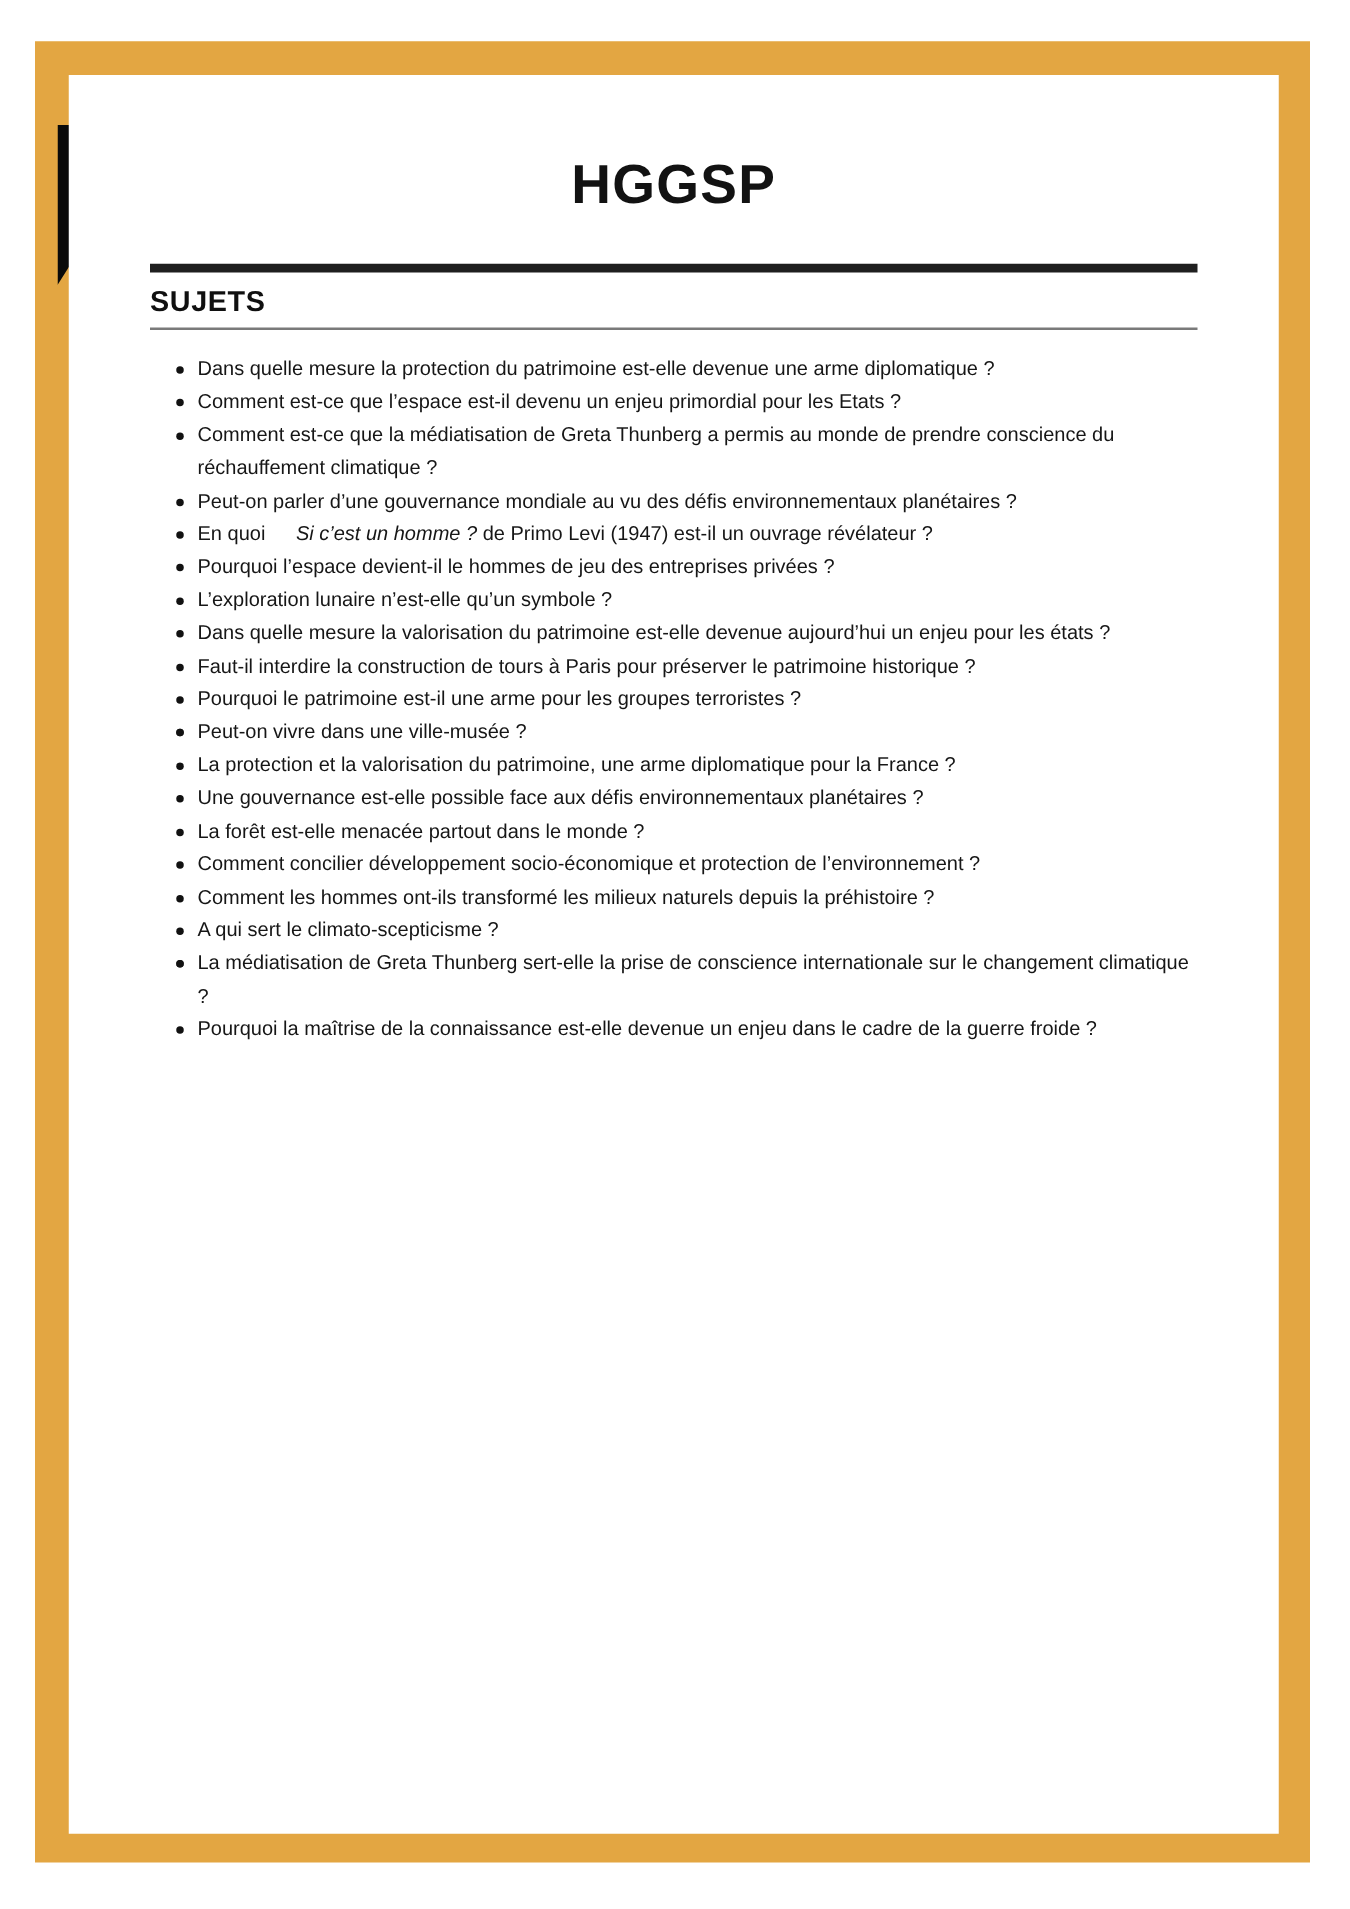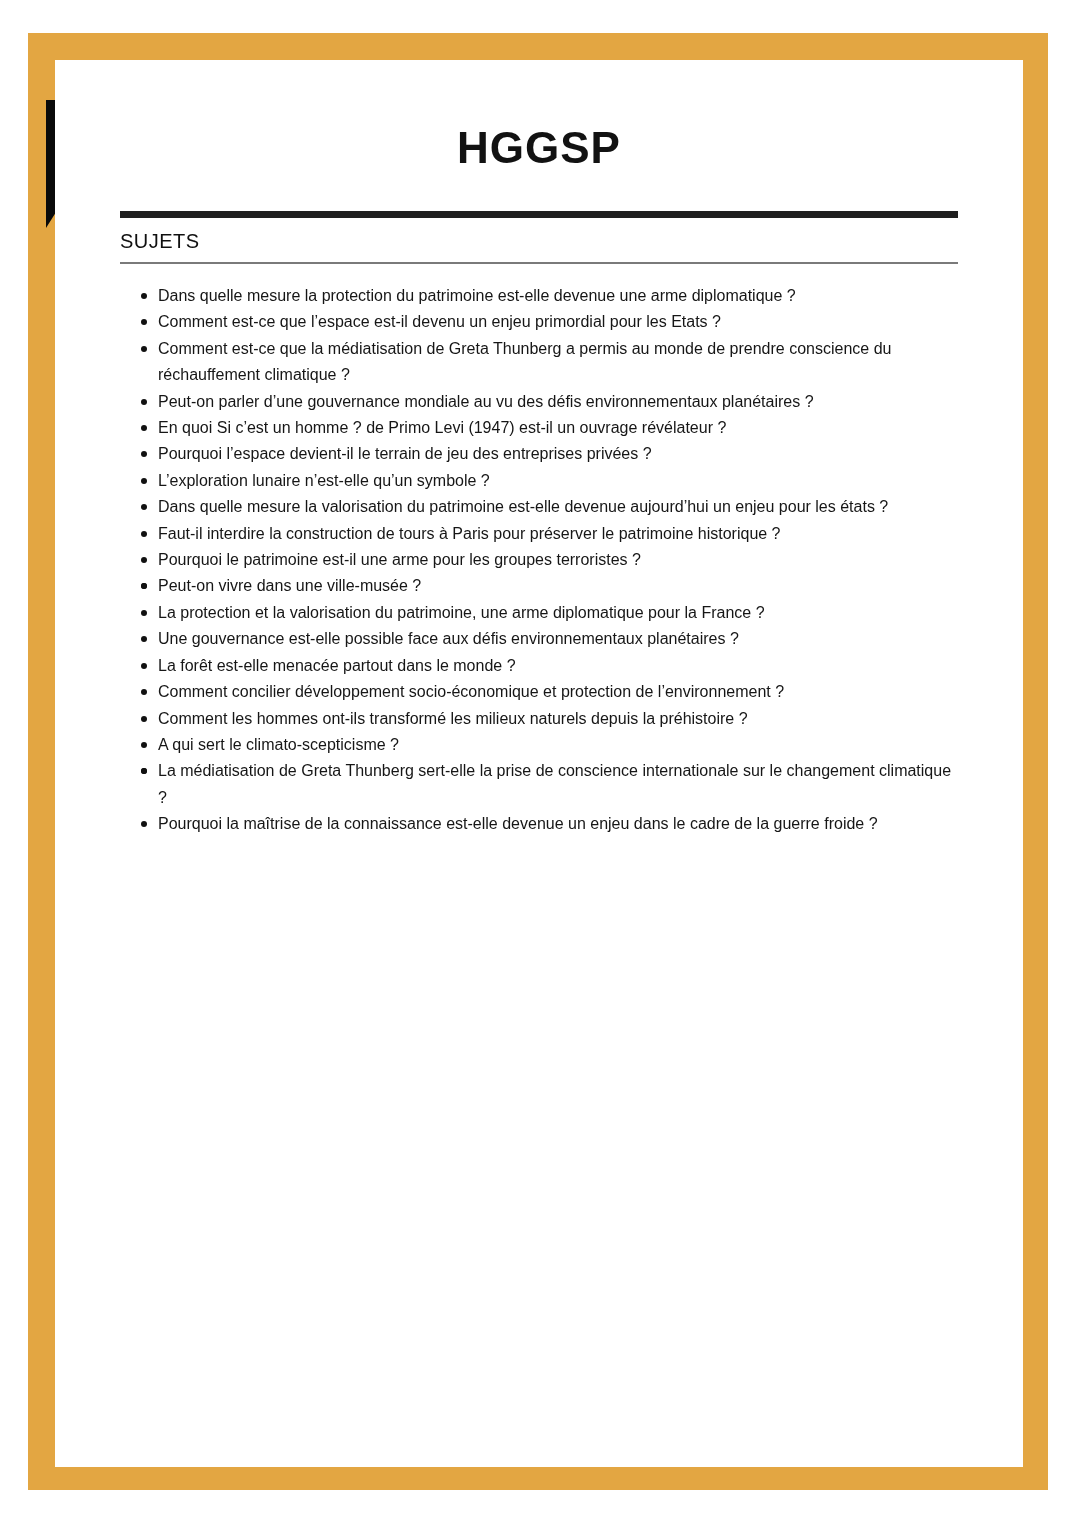--- a/index.html
+++ b/index.html
@@ -42,23 +42,23 @@
     letter-spacing:1px;
     color:#121212;
   }
   .thick-rule{
     margin:33px 65px 0 65px;
     height:7px;
     background:var(--rule-dark);
   }
   h2.section{
     margin:11px 65px 0 65px;
-    font-size:20px;
+    font-size:23px;
     line-height:24px;
-    font-weight:400;
+    font-weight:700;
     letter-spacing:0.5px;
     color:#101010;
   }
   .thin-rule{
     margin:9px 65px 0 65px;
     height:2px;
     background:var(--rule-light);
   }
   ul.subjects{
     margin:19px 65px 0 65px;
@@ -72,41 +72,41 @@
     padding-left:38px;
     max-width:800px;
   }
   ul.subjects .bullet{
     position:absolute;
     left:21px;top:10px;
     width:6px;height:6px;
     border-radius:50%;
     background:#111111;
   }
-  .it{}
+  .it{font-style:italic;margin-left:20px;}
 </style>
 </head>
 <body>
 
 <div class="frame">
   <svg class="bookmark" viewBox="0 0 52 130" xmlns="http://www.w3.org/2000/svg">
     <polygon points="0,1 33,1 49,57 34,110 12,110 0,129" fill="#0a0a0a"></polygon>
   </svg>
   <div class="paper">
     <h1 class="title">HGGSP</h1>
     <div class="thick-rule"></div>
     <h2 class="section">SUJETS</h2>
     <div class="thin-rule"></div>
     <ul class="subjects">
         <li><span class="bullet"></span><span><span>Dans quelle mesure la protection du patrimoine est-elle devenue une arme diplomatique ?</span></span></li>
         <li><span class="bullet"></span><span><span>Comment est-ce que l’espace est-il devenu un enjeu primordial pour les Etats ?</span></span></li>
         <li><span class="bullet"></span><span><span>Comment est-ce que la médiatisation de Greta Thunberg a permis au monde de prendre conscience du réchauffement climatique ?</span></span></li>
         <li><span class="bullet"></span><span><span>Peut-on parler d’une gouvernance mondiale au vu des défis environnementaux planétaires ?</span></span></li>
         <li><span class="bullet"></span><span><span>En quoi </span><span class="it">Si c’est un homme ? </span><span>de Primo Levi (1947) est-il un ouvrage révélateur ?</span></span></li>
-        <li><span class="bullet"></span><span><span>Pourquoi l’espace devient-il le terrain de jeu des entreprises privées ?</span></span></li>
+        <li><span class="bullet"></span><span><span>Pourquoi l’espace devient-il le hommes de jeu des entreprises privées ?</span></span></li>
         <li><span class="bullet"></span><span><span>L’exploration lunaire n’est-elle qu’un symbole ?</span></span></li>
         <li><span class="bullet"></span><span><span>Dans quelle mesure la valorisation du patrimoine est-elle devenue aujourd’hui un enjeu pour les états ?</span></span></li>
         <li><span class="bullet"></span><span><span>Faut-il interdire la construction de tours à Paris pour préserver le patrimoine historique ?</span></span></li>
         <li><span class="bullet"></span><span><span>Pourquoi le patrimoine est-il une arme pour les groupes terroristes ?</span></span></li>
         <li><span class="bullet"></span></li>
         <li><span class="bullet"></span><span><span>Peut-on vivre dans une ville-musée ?</span></span></li>
         <li><span class="bullet"></span><span><span>La protection et la valorisation du patrimoine, une arme diplomatique pour la France ?</span></span></li>
         <li><span class="bullet"></span><span><span>Une gouvernance est-elle possible face aux défis environnementaux planétaires ?</span></span></li>
         <li><span class="bullet"></span><span><span>La forêt est-elle menacée partout dans le monde ?</span></span></li>
         <li><span class="bullet"></span><span><span>Comment concilier développement socio-économique et protection de l’environnement ?</span></span></li>

